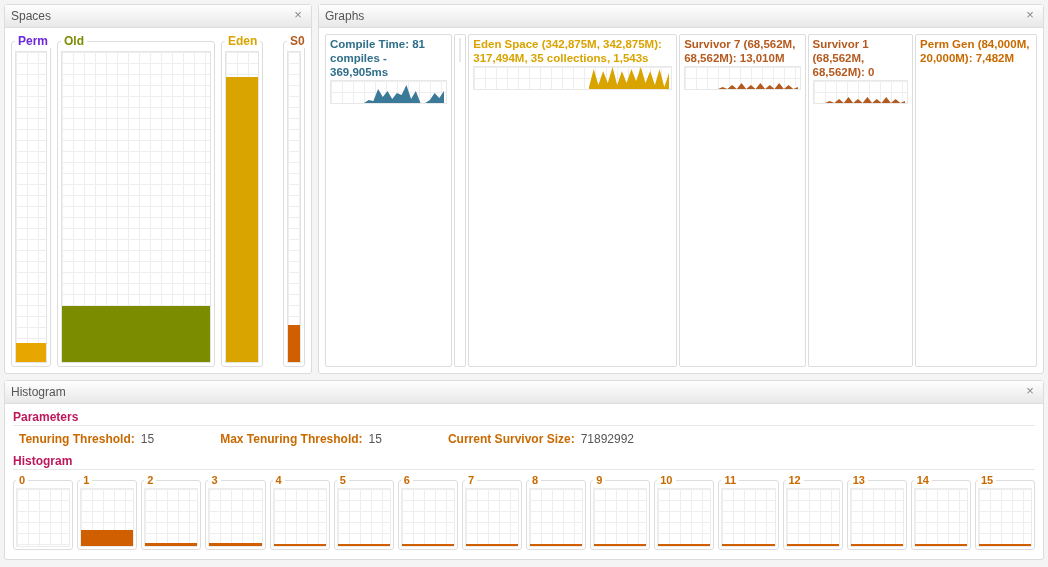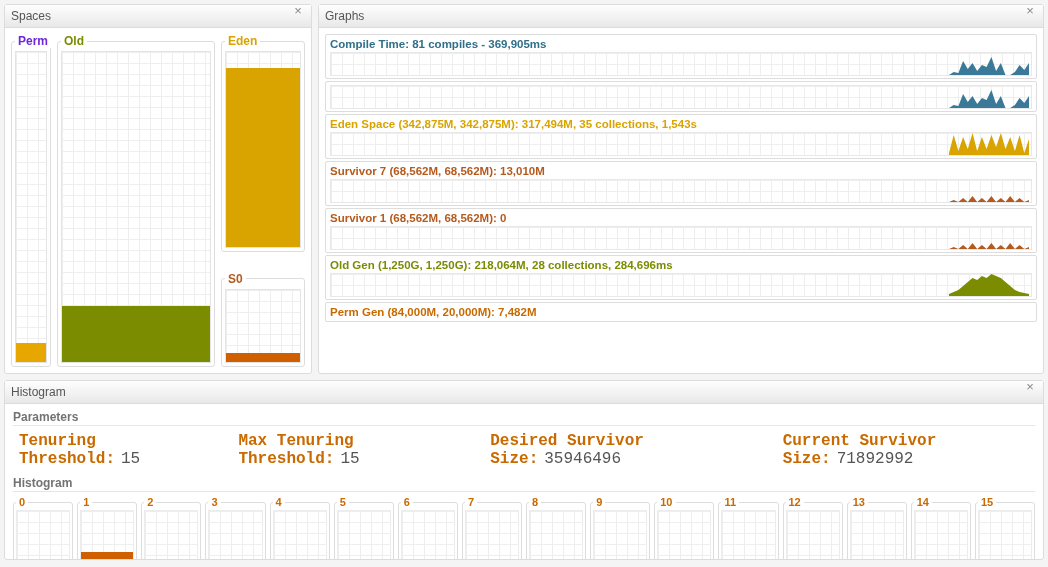--- a/index.html
+++ b/index.html
@@ -13,21 +13,21 @@
     --amber:#d9a400;
     --teal:#2f6f8a;
     --rust:#b55a1e;
     --green:#6e9b00;
     --dorange:#c96a00;
   }
   html,body{margin:0;padding:0;background:var(--bg);font-family:"Segoe UI",Tahoma,Arial,sans-serif;font-size:12px;color:#444;}
   .app{width:1048px;height:567px;padding:4px;box-sizing:border-box;}
   .top{display:flex;gap:6px;height:370px;}
   .panel{background:var(--panel);border:1px solid var(--panel-border);border-radius:3px;display:flex;flex-direction:column;box-sizing:border-box;}
-  .panel-head{height:22px;line-height:22px;padding:0 6px;background:var(--headbg);border-bottom:1px solid var(--panel-border);display:flex;justify-content:space-between;color:#555;}
+  .panel-head{height:22px;line-height:22px;padding:0 6px;background:var(--headbg);border-bottom:1px solid var(--panel-border);display:flex;justify-content:space-between;align-items:center;color:#555;}
   .panel-head .ttl{font-weight:500;}
   .close{width:14px;height:14px;line-height:12px;text-align:center;color:#888;font-size:13px;cursor:default;}
   .panel-body{flex:1;padding:6px;overflow:hidden;}
 
   
   .gridbg{background-color:#fff;
     background-image:linear-gradient(var(--grid) 1px,transparent 1px),linear-gradient(90deg,var(--grid) 1px,transparent 1px);
     background-size:11px 11px;}
 
   
@@ -36,48 +36,48 @@
   fieldset.space{border:1px solid #ddd;border-radius:3px;margin:0;padding:3px;box-sizing:border-box;display:flex;flex-direction:column;min-width:0;}
   fieldset.space>legend{padding:0 3px;font-weight:700;font-size:12px;}
   .bar-frame{flex:1;position:relative;border:1px solid #e4e4e4;}
   .bar-fill{position:absolute;left:0;right:0;bottom:0;}
   .perm{width:40px;height:100%;}
   .perm legend{color:#6d28d9;}
   .perm .bar-fill{background:#e7a700;height:6%;}
   .old{flex:1;height:100%;justify-content:center;}
   .old legend{color:var(--olive);}
   .old .bar-fill{background:#7b8c00;height:18%;}
-  .right-stack{width:84px;display:flex;flex-direction:column;gap:20px;height:100%;}
+  .right-stack{width:84px;display:flex;flex-direction:row;gap:20px;height:100%;}
   .eden{flex:2.4;}
   .eden legend{color:var(--amber);}
   .eden .bar-fill{background:#d9a400;height:92%;}
   .sbox{flex:1;}
   .sbox legend{color:#b55a1e;}
   .s0 .bar-fill{background:#cf5f00;height:12%;}
   .s1 .bar-fill{height:0;}
 
   
   .graphs{flex:1;}
-  .graphs-body{display:flex;flex-direction:column;gap:2px;height:100%;}
+  .graphs-body{display:flex;gap:2px;height:100%;}
   .graph-row{border:1px solid #ddd;border-radius:2px;padding:2px 4px;}
   .graph-label{font-weight:700;font-size:11.5px;line-height:14px;}
   .strip{height:22px;position:relative;border:1px solid #e8e8e8;margin-top:1px;overflow:hidden;}
   .strip .plot{position:absolute;right:2px;bottom:0;height:100%;width:80px;}
   .clr-teal{color:var(--teal);} .fill-teal{fill:#3a7997;}
   .clr-green{color:var(--green);} .fill-green{fill:#9cc91c;}
   .clr-amber{color:var(--amber);} .fill-amber{fill:#d9a400;}
   .clr-rust{color:var(--rust);} .fill-rust{fill:#b55a1e;}
   .clr-olive{color:var(--olive);} .fill-olive{fill:#7b8c00;}
   .clr-orange{color:var(--dorange);}
 
   
   .histogram{margin-top:6px;height:180px;}
   .hist-body{padding:6px 8px;}
-  .section-label{color:#737373;font-weight:700;border-bottom:1px solid #e6e6e6;margin-bottom:4px;padding-bottom:1px;font-size:12px;}
-  .params{display:flex;gap:44px;padding:2px 4px 8px 6px;font-size:16px;font-family:Liberation Mono, monospace;}
+  .section-label{color:#be185d;font-weight:700;border-bottom:1px solid #e6e6e6;margin-bottom:4px;padding-bottom:1px;font-size:12px;}
+  .params{display:flex;gap:66px;padding:2px 4px 8px 6px;font-size:12px;}
   .pk{color:#c96a00;font-weight:700;margin-right:6px;}
   .pv{color:#555;}
   .hist-grid{display:flex;gap:4px;margin-top:2px;}
   fieldset.bucket{border:1px solid #ddd;border-radius:3px;margin:0;padding:2px;flex:1;min-width:0;height:70px;display:flex;}
   fieldset.bucket>legend{padding:0 3px;color:#c96a00;font-weight:700;font-size:11px;}
   .bucket .bar-frame{flex:1;border:1px solid #ececec;}
   .bucket .bar-fill{background:#cf5f00;}
 </style>
 </head>
 <body>
@@ -159,45 +159,36 @@
           </div>
           <div class="graph-row">
             <div class="graph-label clr-rust">Survivor 1 (68,562M, 68,562M): 0</div>
             <div class="strip gridbg">
               <svg class="plot" viewBox="0 0 80 22" preserveAspectRatio="none">
                 <path class="fill-rust" d="M0 22 L0.0 22.0 L4.7 20.0 L9.4 22.0 L14.1 18.0 L18.8 22.0 L23.5 16.0 L28.2 22.0 L32.9 18.0 L37.6 22.0 L42.4 16.0 L47.1 22.0 L51.8 18.0 L56.5 22.0 L61.2 16.0 L65.9 22.0 L70.6 18.0 L75.3 22.0 L80.0 20.0 L80 22 Z"></path>
               </svg>
             </div>
           </div>
           <div class="graph-row">
-            <div class="graph-label clr-olive">Old Gen (1,250G, 1,250G): 218,064M, 28 collections, 284,696ms</div>
-            <div class="strip gridbg">
-              <svg class="plot" viewBox="0 0 80 22" preserveAspectRatio="none">
-                <path class="fill-olive" d="M0 22 L0.0 20.0 L4.7 18.0 L9.4 16.0 L14.1 12.0 L18.8 8.0 L23.5 4.0 L28.2 6.0 L32.9 2.0 L37.6 4.0 L42.4 0.0 L47.1 2.0 L51.8 4.0 L56.5 8.0 L61.2 12.0 L65.9 16.0 L70.6 18.0 L75.3 19.0 L80.0 20.0 L80 22 Z"></path>
-              </svg>
-            </div>
-          </div>
-          <div class="graph-row">
             <div class="graph-label clr-orange">Perm Gen (84,000M, 20,000M): 7,482M</div>
           </div>
         </div>
     </div>
   </div>
 
   <div class="panel histogram">
     <div class="panel-head">
       <span class="ttl">Histogram</span>
       <span class="close">×</span>
     </div>
     <div class="panel-body hist-body">
       <div class="section-label">Parameters</div>
       <div class="params">
         <span><span class="pk">Tenuring Threshold:</span><span class="pv">15</span></span>
         <span><span class="pk">Max Tenuring Threshold:</span><span class="pv">15</span></span>
-        <span><span class="pk">Desired Survivor Size:</span><span class="pv">35946496</span></span>
         <span><span class="pk">Current Survivor Size:</span><span class="pv">71892992</span></span>
       </div>
       <div class="section-label">Histogram</div>
       <div class="hist-grid" id="hist-grid">
           <fieldset class="bucket">
             <legend>0</legend>
             <div class="bar-frame gridbg">
               <div class="bar-fill" style="height:0%"></div>
             </div>
           </fieldset>

